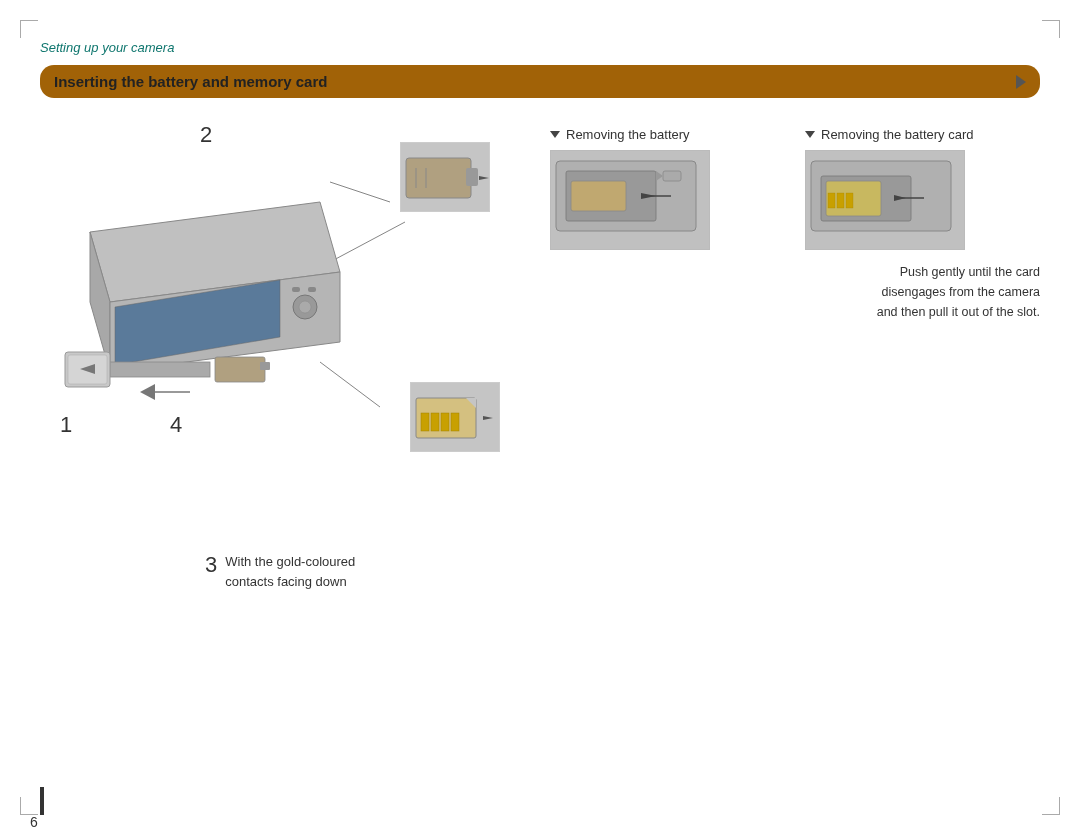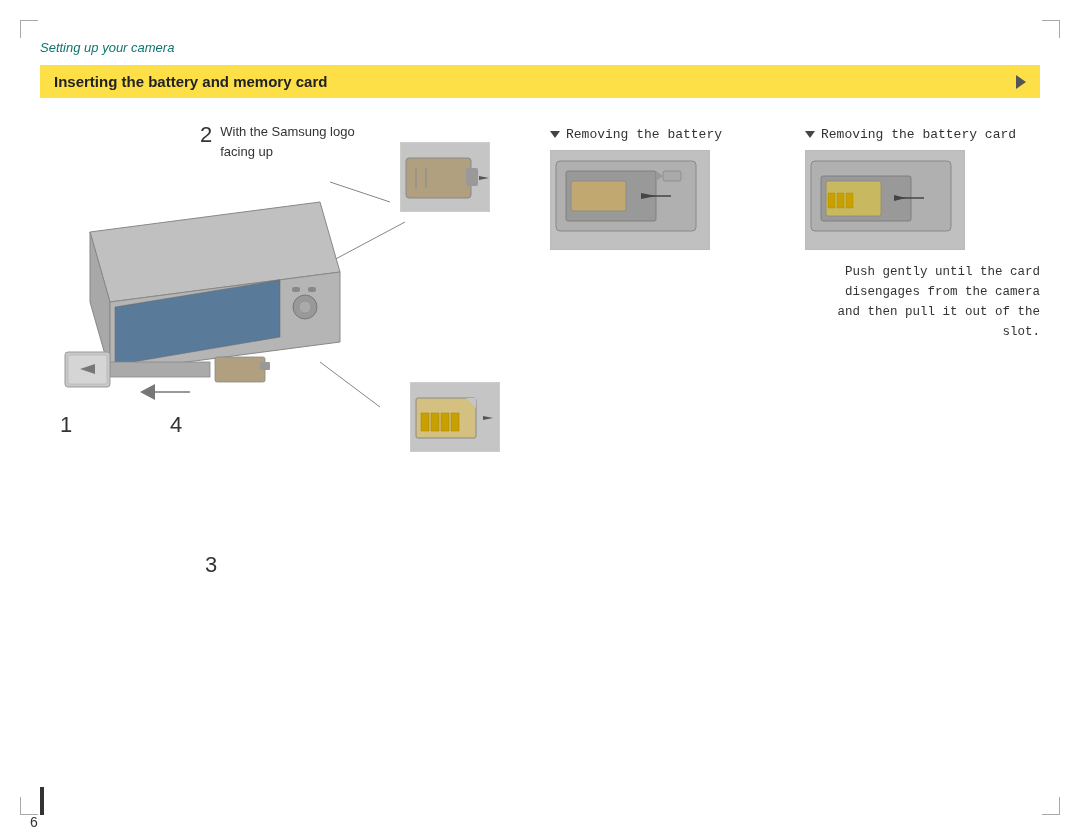--- a/index.html
+++ b/index.html
@@ -37,29 +37,30 @@
     }
 
     .section-title {
       font-size: 13px;
       color: #0f766e;
       margin-bottom: 10px;
       font-style: italic;
     }
 
     .section-header {
-      background: #fde047;
+      background: #a16207;
       padding: 8px 14px;
       font-size: 15px;
       font-weight: bold;
       color: #222;
       display: flex;
       align-items: center;
       justify-content: space-between;
       margin-bottom: 24px;
+      border-radius: 14px;
     }
 
     .section-header-arrow {
       width: 0;
       height: 0;
       border-top: 7px solid transparent;
       border-bottom: 7px solid transparent;
       border-left: 10px solid #555;
     }
 
@@ -113,21 +114,20 @@
     }
 
     .removing-row {
       display: flex;
       gap: 20px;
       margin-bottom: 16px;
     }
 
     .removing-item {
       flex: 1;
-      font-family: Liberation Mono, monospace;
     }
 
     .removing-title {
       font-size: 13px;
       color: #333;
       margin-bottom: 8px;
       display: flex;
       align-items: center;
       gap: 6px;
     }
@@ -206,22 +206,20 @@
     <span>Inserting the battery and memory card</span>
     <div class="section-header-arrow"></div>
   </div>
 
   <div class="main-area">
 
     <div class="left-panel">
 
       <div style="display:flex; align-items:flex-start; gap:8px; position:absolute; top:0; left:160px;">
         <span class="step-number">2</span>
-        <span class="step-text" style="white-space:pre-line;">With the Samsung logo
-facing up</span>
       </div>
 
       <div class="camera-area">
 
         <svg class="connector-svg" viewBox="0 0 460 340" xmlns="http://www.w3.org/2000/svg">
 
           <line x1="290" y1="40" x2="350" y2="60" stroke="#666" stroke-width="0.8"></line>
 
           <line x1="290" y1="120" x2="365" y2="80" stroke="#666" stroke-width="0.8"></line>
 
@@ -293,20 +291,22 @@
 
       <div style="position:absolute; top:290px; left:20px; display:flex; align-items:center; gap:8px;">
         <span class="step-number">1</span>
       </div>
       <div style="position:absolute; top:290px; left:130px;">
         <span class="step-number">4</span>
       </div>
 
       <div style="position:absolute; top:430px; left:165px; display:flex; align-items:flex-start; gap:8px;">
         <span class="step-number">3</span>
+        <span class="step-text" style="white-space:pre-line;">With the gold-coloured
+contacts facing down</span>
       </div>
 
     </div>
 
     <div class="right-panel">
 
       <div class="removing-row">
 
         <div class="removing-item">
           <div class="removing-title">

